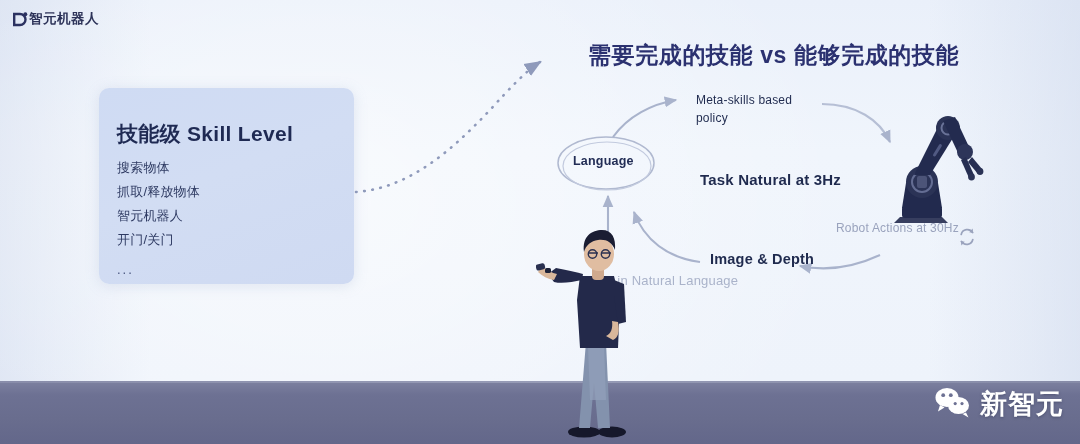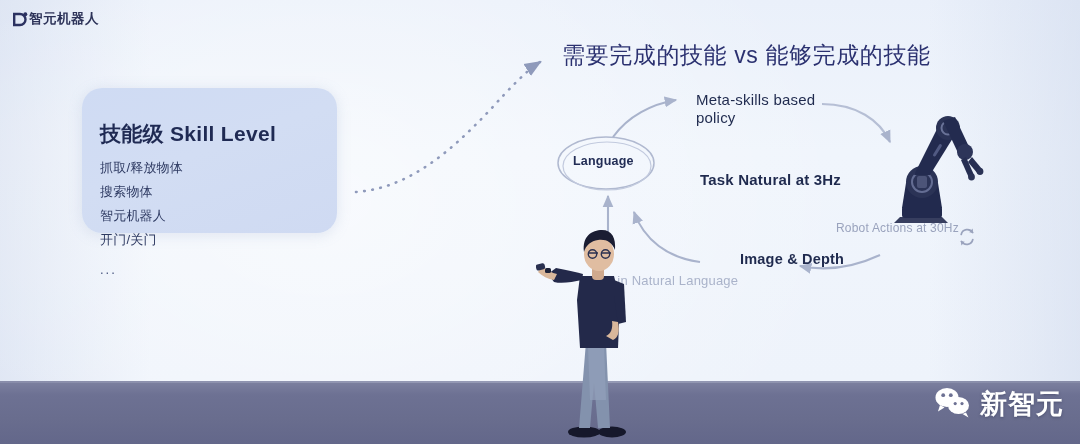--- a/index.html
+++ b/index.html
@@ -49,62 +49,62 @@
     position:relative; width:17px; height:17px;
   }
   .logo-mark svg{ display:block; }
   .brand-text{
     font-size:13.5px; color:#2c3258; letter-spacing:.5px;
     font-weight:600; white-space:nowrap;
   }
 
   
   #skill-card{
-    position:absolute; left:82px; top:88px; width:255px; height:145px;
+    position:absolute; left:99px; top:88px; width:255px; height:196px;
     background:linear-gradient(160deg,#cfdbf3 0%,#d2ddf3 45%,#cfdaf2 100%);
-    border-radius:20px;
+    border-radius:10px;
     box-shadow:0 2px 14px rgba(140,158,196,.22);
     z-index:4;
   }
   #skill-card-title{
     position:absolute; left:18px; top:32px;
     font-size:21px; font-weight:700; color:#1f2a53;
     letter-spacing:.3px; white-space:nowrap;
   }
   #skill-list{
     position:absolute; left:18px; top:68px; list-style:none;
   }
   #skill-list li{
     font-size:13px; color:#2e3a62; line-height:24px;
     letter-spacing:.2px; white-space:nowrap;
   }
   #skill-list li.ellipsis{ color:#4a5780; letter-spacing:2px; padding-top:6px; }
 
   
   #headline{
-    position:absolute; left:562px; top:40px;
-    font-size:23px; font-weight:400; color:#2b3170;
+    position:absolute; left:588px; top:40px;
+    font-size:23px; font-weight:700; color:#2b3170;
     letter-spacing:.6px; white-space:nowrap; z-index:5;
   }
 
   
   #connector-layer{
     position:absolute; left:0; top:0; width:1080px; height:444px;
     z-index:3; pointer-events:none;
   }
 
   
   .diagram-label{
     position:absolute; color:#1f2a4e; z-index:5;
     letter-spacing:.2px;
   }
-  #label-meta{ left:696px; top:91px; font-size:15px; line-height:18px; width:120px; font-weight:500; }
+  #label-meta{ left:696px; top:91px; font-size:12px; line-height:18px; width:120px; font-weight:500; }
   #label-workgpt{ left:573px; top:154px; font-size:12.5px; font-weight:700; color:#222d55; }
   #label-replans{ left:700px; top:171px; font-size:15px; font-weight:600; }
-  #label-imagedepth{ left:710px; top:250px; font-size:14.5px; line-height:19px; font-weight:600;margin-left:30px; }
+  #label-imagedepth{ left:710px; top:250px; font-size:14.5px; line-height:19px; font-weight:600; }
   #label-robotactions{
     left:836px; top:220px; font-size:12px; line-height:16px;
     color:#9aa3bd; font-weight:400;
   }
   #label-tasknl{
     left:586px; top:272px; font-size:13px; line-height:18px;
     color:#aab3ca; font-weight:500; z-index:2;
   }
 
   
@@ -145,22 +145,22 @@
         <path d="M2.2 3.0 L2.2 14.0 L8.0 14.0 A5.5 5.5 0 0 0 8.0 3.0 Z" fill="none" stroke="#2b3160" stroke-width="2.4"></path>
         <circle cx="13.3" cy="3.2" r="2.0" fill="#2b3160"></circle>
       </svg>
     </span>
     <span class="brand-text">智元机器人</span>
   </div>
 
   <div id="skill-card">
     <div id="skill-card-title">技能级 Skill Level</div>
     <ul id="skill-list">
+      <li>搜索物体</li>
       <li>抓取/释放物体</li>
-      <li>搜索物体</li>
       <li>智元机器人</li>
       <li>开门/关门</li>
       <li class="ellipsis">...</li>
     </ul>
   </div>
 
   <div id="headline">需要完成的技能 vs 能够完成的技能</div>
 
   <svg id="connector-layer" viewBox="0 0 1080 444">
     <defs>

